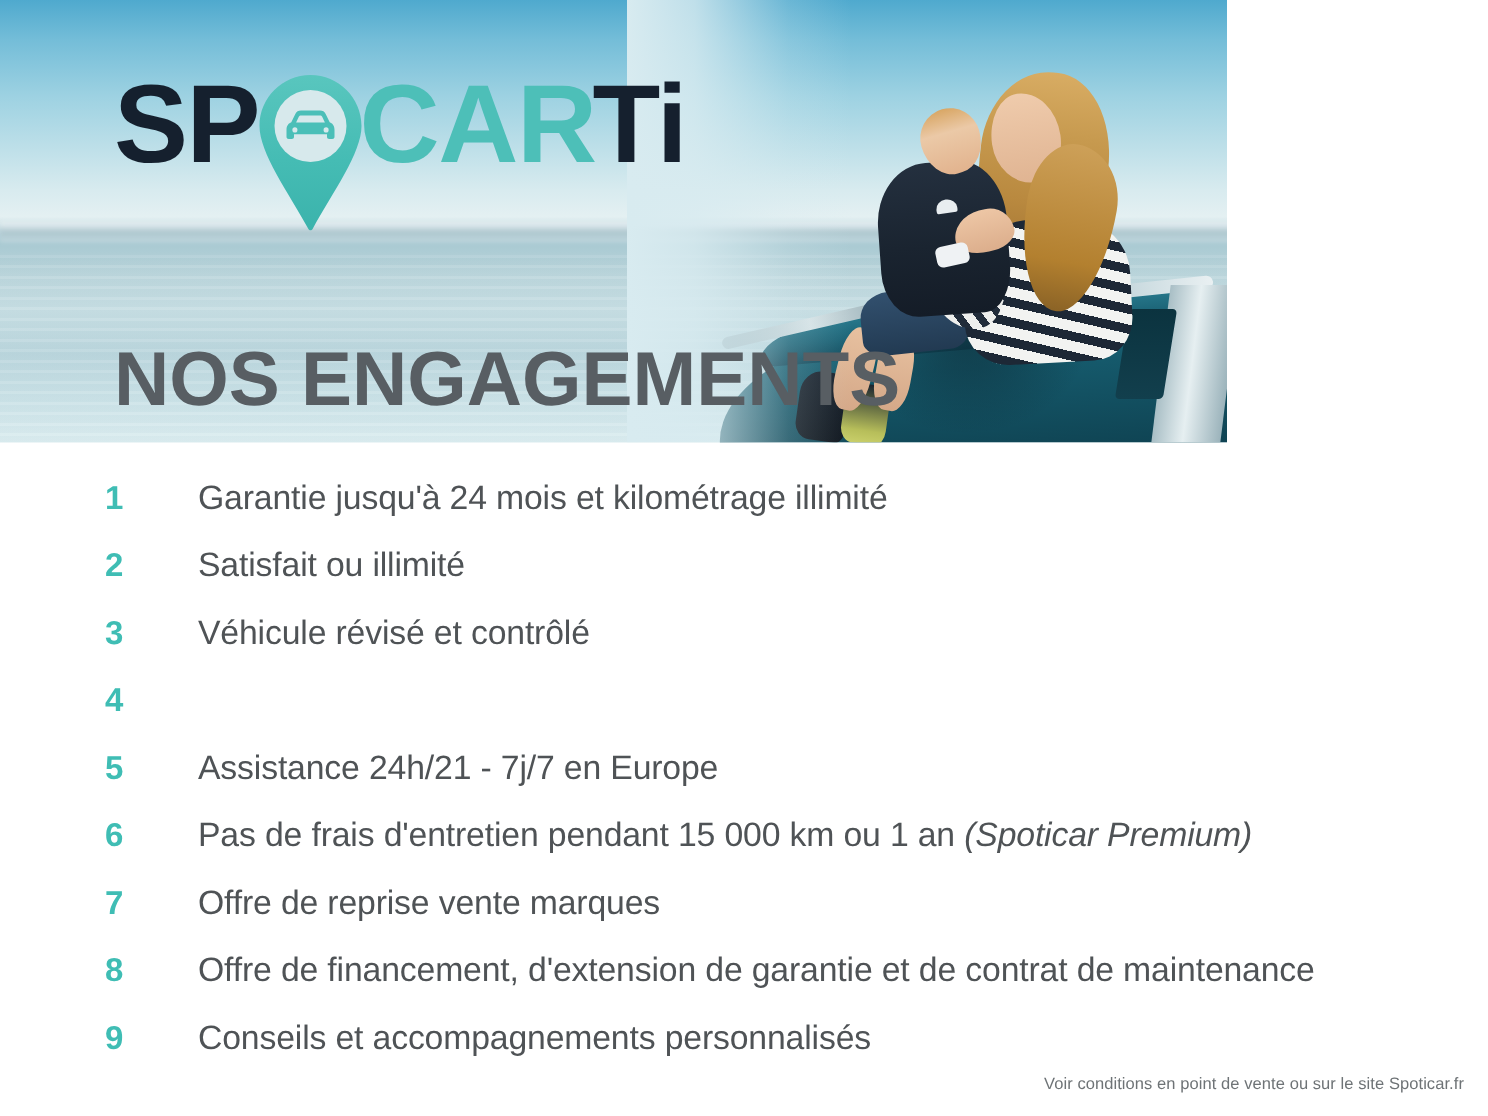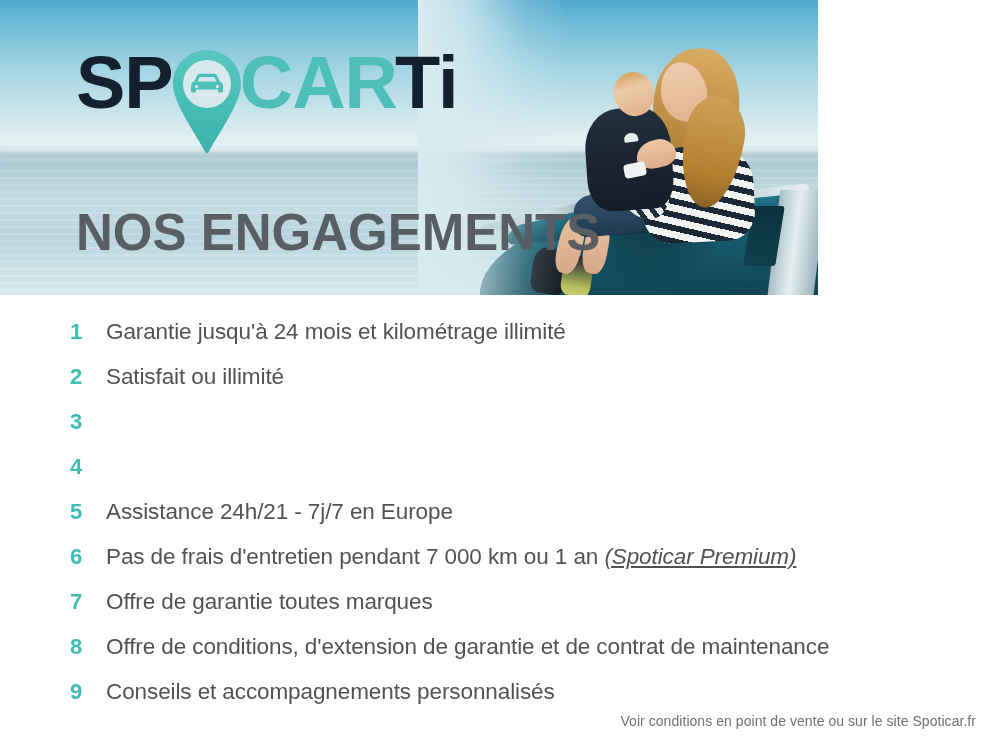--- a/index.html
+++ b/index.html
@@ -275,21 +275,21 @@
     height: 108px;
     margin: 2px -4px 0 -3px;
   }
   #logo-pin svg { display: block; }
 
   #logo-ti { margin-left: -2px; }
 
   
   #page-heading {
     position: absolute;
-    left: 76px; top: 204px;
+    left: 76px; top: 224px;
     font-size: 51px;
     font-weight: 700;
     letter-spacing: 0px;
     color: #585E63;
     line-height: 58px;
     white-space: nowrap;
   }
 
   
   #commitments {
@@ -311,32 +311,32 @@
     font-weight: 700;
     color: #3FBDB4;
     line-height: 28px;
   }
   .commit-text {
     font-size: 22.5px;
     color: #4F5356;
     line-height: 28px;
     letter-spacing: -0.1px;
     white-space: nowrap;
+    margin-left: 26px;
   }
   .commit-note {
     font-style: italic;
-    text-decoration: underline;
   }
 
   
   #footer-note {
     position: absolute;
     right: 16px;
     bottom: 15px;
-    font-size: 14px;
+    font-size: 11px;
     color: #6E7376;
     letter-spacing: 0.05px;
     white-space: nowrap;
   }
 </style>
 </head>
 <body>
 
 <div id="page">
 
@@ -413,39 +413,40 @@
     <div class="commit-row">
       <span class="commit-num">1</span>
       <span class="commit-text"><span>Garantie jusqu'à 24 mois et kilométrage illimité</span><span class="commit-note"></span></span>
     </div>
     <div class="commit-row">
       <span class="commit-num">2</span>
       <span class="commit-text"><span>Satisfait ou illimité</span><span class="commit-note"></span></span>
     </div>
     <div class="commit-row">
       <span class="commit-num">3</span>
+      <span class="commit-text"><span>Véhicule révisé et contrôlé</span><span class="commit-note"></span></span>
     </div>
     <div class="commit-row">
       <span class="commit-num">4</span>
     </div>
     <div class="commit-row">
       <span class="commit-num">5</span>
       <span class="commit-text"><span>Assistance 24h/21 - 7j/7 en Europe</span><span class="commit-note"></span></span>
     </div>
     <div class="commit-row">
       <span class="commit-num">6</span>
-      <span class="commit-text"><span>Pas de frais d'entretien pendant 7 000 km ou 1 an </span><span class="commit-note">(Spoticar Premium)</span></span>
+      <span class="commit-text"><span>Pas de frais d'entretien pendant 15 000 km ou 1 an </span><span class="commit-note">(Spoticar Premium)</span></span>
     </div>
     <div class="commit-row">
       <span class="commit-num">7</span>
-      <span class="commit-text"><span>Offre de garantie toutes marques</span><span class="commit-note"></span></span>
+      <span class="commit-text"><span>Offre de reprise vente marques</span><span class="commit-note"></span></span>
     </div>
     <div class="commit-row">
       <span class="commit-num">8</span>
-      <span class="commit-text"><span>Offre de conditions, d'extension de garantie et de contrat de maintenance</span><span class="commit-note"></span></span>
+      <span class="commit-text"><span>Offre de financement, d'extension de garantie et de contrat de maintenance</span><span class="commit-note"></span></span>
     </div>
     <div class="commit-row">
       <span class="commit-num">9</span>
       <span class="commit-text"><span>Conseils et accompagnements personnalisés</span><span class="commit-note"></span></span>
     </div>
   </div>
 
   <div id="footer-note">Voir conditions en point de vente ou sur le site Spoticar.fr</div>
 
 </div>

